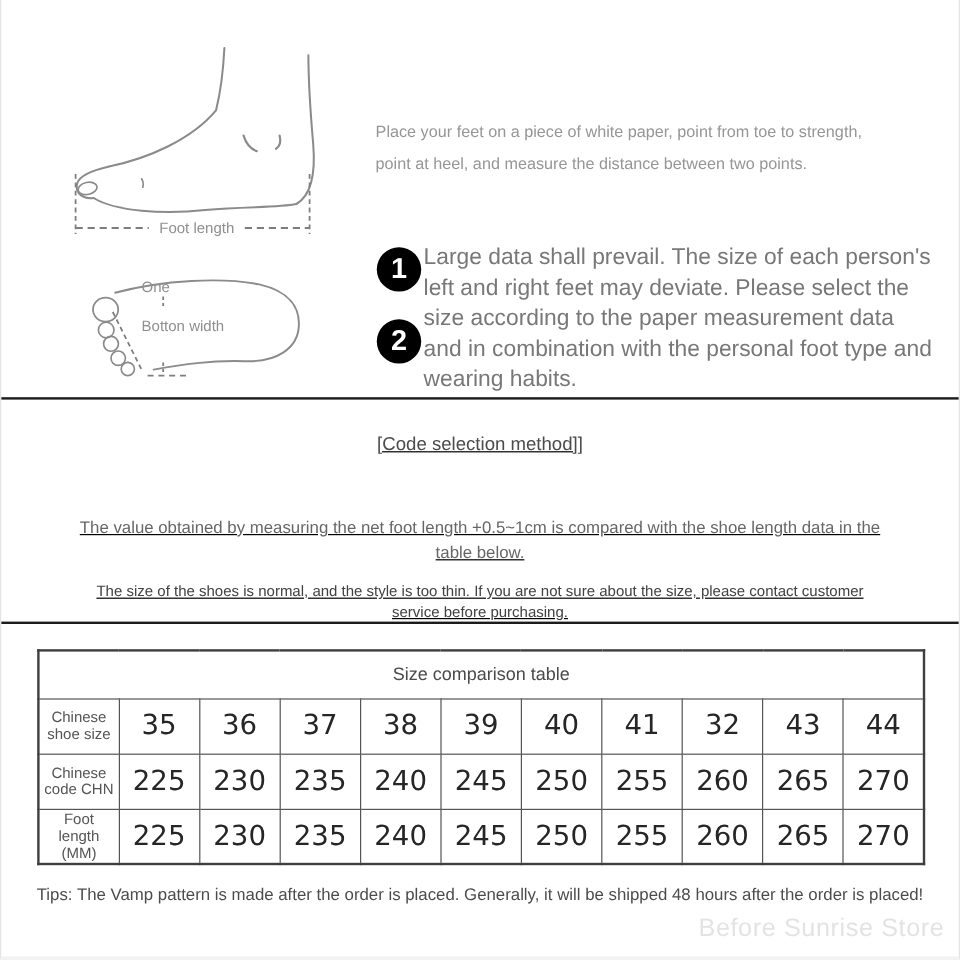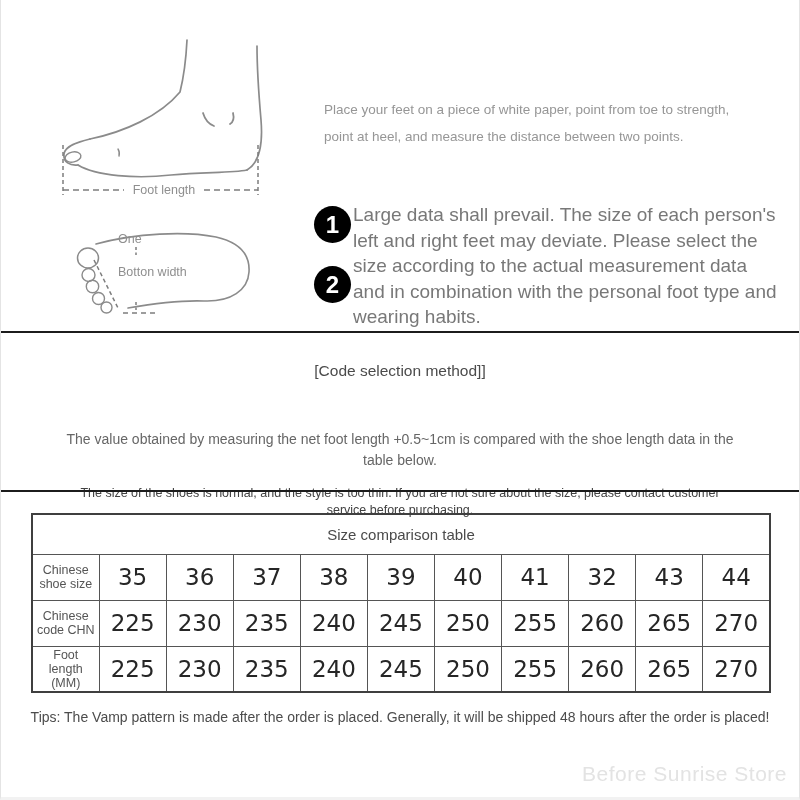--- a/index.html
+++ b/index.html
@@ -10,31 +10,31 @@
     font-family:"Liberation Sans", sans-serif;
     border-left:1px solid #e4e4e4; border-right:1px solid #e4e4e4;
     border-bottom:3px solid #f2f2f2;
   }
   
   .sec-measure { position:relative; height:331px; }
   .diagram-side { position:absolute; left:35px; top:32px; }
   .diagram-sole { position:absolute; left:55px; top:222px; }
   .svg-label { font-family:"Liberation Sans", sans-serif; font-size:12.5px; fill:#8f8f8f; }
   .page-title { position:absolute; left:312px; top:44px; font-size:20px; font-weight:400; color:#3d3d3d; letter-spacing:.2px; }
-  .measure-desc { position:absolute; left:323px; top:96px; font-size:13.5px; color:#969696; line-height:27px; white-space:nowrap; }
+  .measure-desc { position:absolute; left:312px; top:96px; font-size:13.5px; color:#969696; line-height:27px; white-space:nowrap; }
   .note { position:absolute; left:312px; top:202px; width:488px; }
   .note-lines { padding-left:40px; font-size:19px; color:#787878; line-height:25.5px; white-space:nowrap; }
   .badge {
     position:absolute; left:1px; width:37px; height:37px; border-radius:50%;
     background:#000; color:#fff; font-size:24px; font-weight:700;
     display:flex; align-items:center; justify-content:center;
   }
   .badge-1 { top:4px; } .badge-2 { top:64px; }
   
-  .sec-code { height:159px; border-top:2px solid #1c1c1c; text-align:center; }
+  .sec-code { height:187px; border-top:2px solid #1c1c1c; text-align:center;text-decoration:underline; }
   .code-heading { margin-top:29px; font-size:15.5px; font-weight:400; color:#4b4b4b; }
   .code-body { margin:49px auto 0; max-width:690px; font-size:14px; color:#666; line-height:21px; }
   .code-note { margin:14px auto 0; max-width:680px; font-size:12.5px; color:#414141; line-height:17px; }
   
   .sec-table { position:relative; height:337px; border-top:2px solid #1c1c1c; }
   table.size-table {
     width:740px; margin:21px 0 0 30px; border-collapse:collapse;
     border:2px solid #3f3f3f; table-layout:fixed;
   }
   .size-table td { border:1px solid #555; text-align:center; vertical-align:middle; }
@@ -98,21 +98,21 @@
         <div>Place your feet on a piece of white paper, point from toe to strength,</div>
         <div>point at heel, and measure the distance between two points.</div>
       </div>
 
     <div class="note">
       <span class="badge badge-1">1</span>
       <span class="badge badge-2">2</span>
       <div class="note-lines">
           <div>Large data shall prevail. The size of each person's</div>
           <div>left and right feet may deviate. Please select the</div>
-          <div>size according to the actual measurement data</div>
+          <div>size according to the paper measurement data</div>
           <div>and in combination with the personal foot type and</div>
           <div>wearing habits.</div>
         </div>
     </div>
   </section>
 
   <section class="sec-code">
     <h2 class="code-heading">[Code selection method]]</h2>
     <p class="code-body">The value obtained by measuring the net foot length +0.5~1cm is compared with the shoe length data in the table below.</p>
     <p class="code-note">The size of the shoes is normal, and the style is too thin. If you are not sure about the size, please contact customer service before purchasing.</p>

